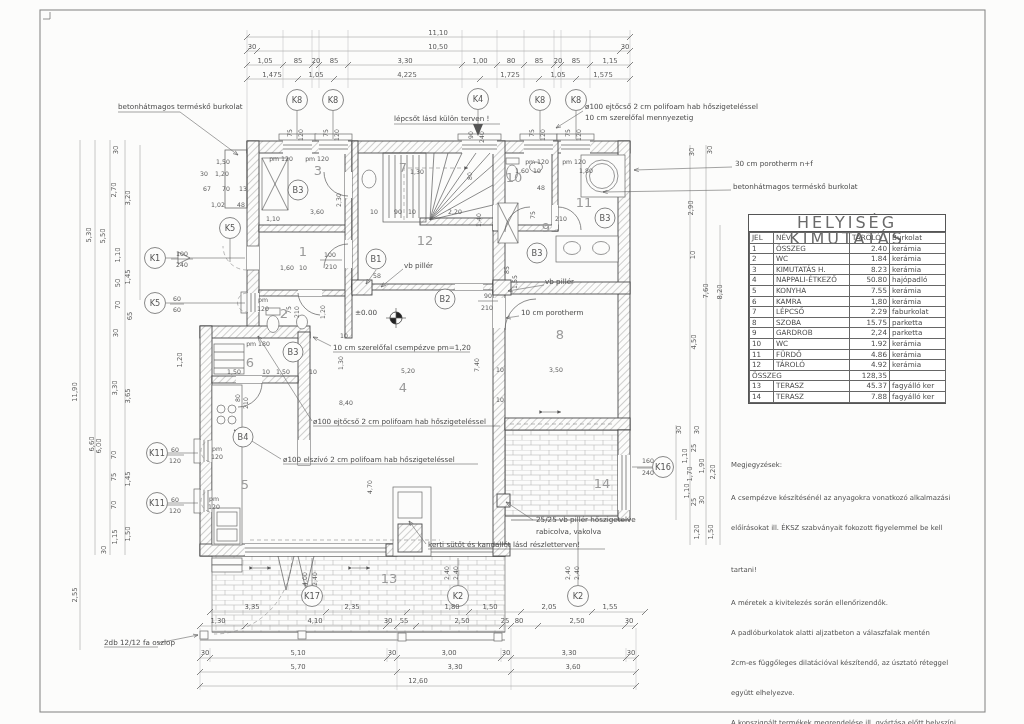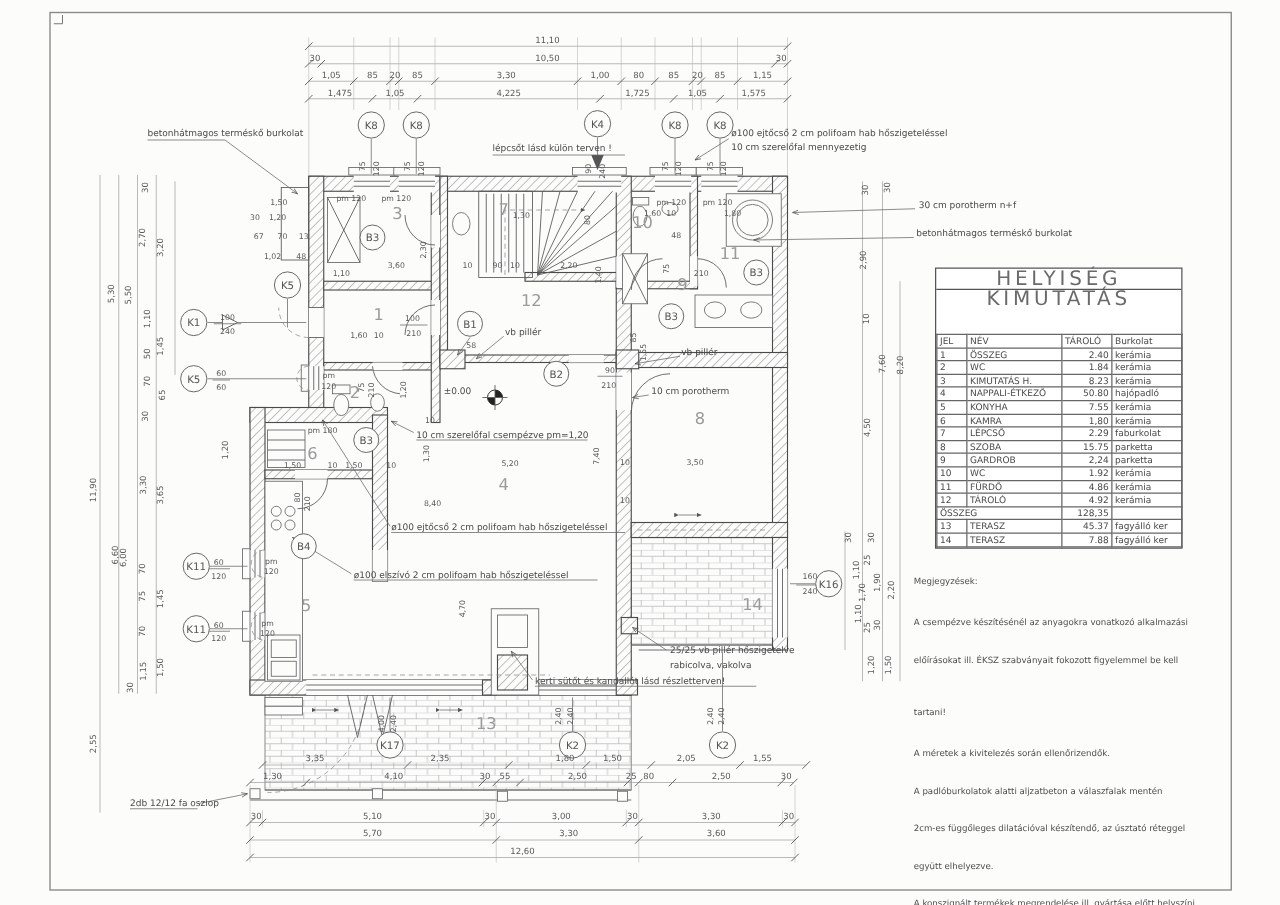--- a/index.html
+++ b/index.html
@@ -17,21 +17,21 @@
   .fix{stroke:#6a6a6a;stroke-width:0.7;fill:#fcfcfb;}
   .dim{stroke:#9a9a9a;stroke-width:0.55;fill:none;}
   .ext{stroke:#b5b5b5;stroke-width:0.45;fill:none;}
   .tick{stroke:#666;stroke-width:0.8;fill:none;}
   .dash{stroke:#8a8a8a;stroke-width:0.6;stroke-dasharray:4 3;fill:none;}
   .lead{stroke:#666;stroke-width:0.6;fill:none;}
   .mkc{fill:#fcfcfb;stroke:#6a6a6a;stroke-width:0.8;}
   .brk{fill:url(#brick);stroke:#8a8a8a;stroke-width:0.8;}
   #schedule{position:absolute;left:748px;top:214px;width:196px;border:1.2px solid #555;background:#fff;}
   #schedule .ttl{font-size:16px;letter-spacing:3px;color:#6a6a6a;text-align:center;height:16px;line-height:16px;border-bottom:1px solid #555;}
-  #schedule table{border-collapse:collapse;width:100%;table-layout:fixed;margin-top:35px;}
+  #schedule table{border-collapse:collapse;width:100%;table-layout:fixed;}
   #schedule th,#schedule td{border:0.8px solid #666;font-size:7.2px;font-weight:normal;color:#4a4a4a;padding:0 2px;height:9.6px;line-height:9.6px;text-align:left;white-space:nowrap;overflow:hidden;}
   #schedule .num{text-align:right;}
   #notes{position:absolute;left:731px;top:428px;width:245px;font-size:6.9px;line-height:10px;color:#4f4f4f;white-space:pre;}
   #notes .nt{margin-bottom:3px;margin-top:12px;}
 </style>
 </head>
 <body>
 
 <div id="sheet">
 <svg width="1024" height="724" viewBox="0 0 1024 724">

